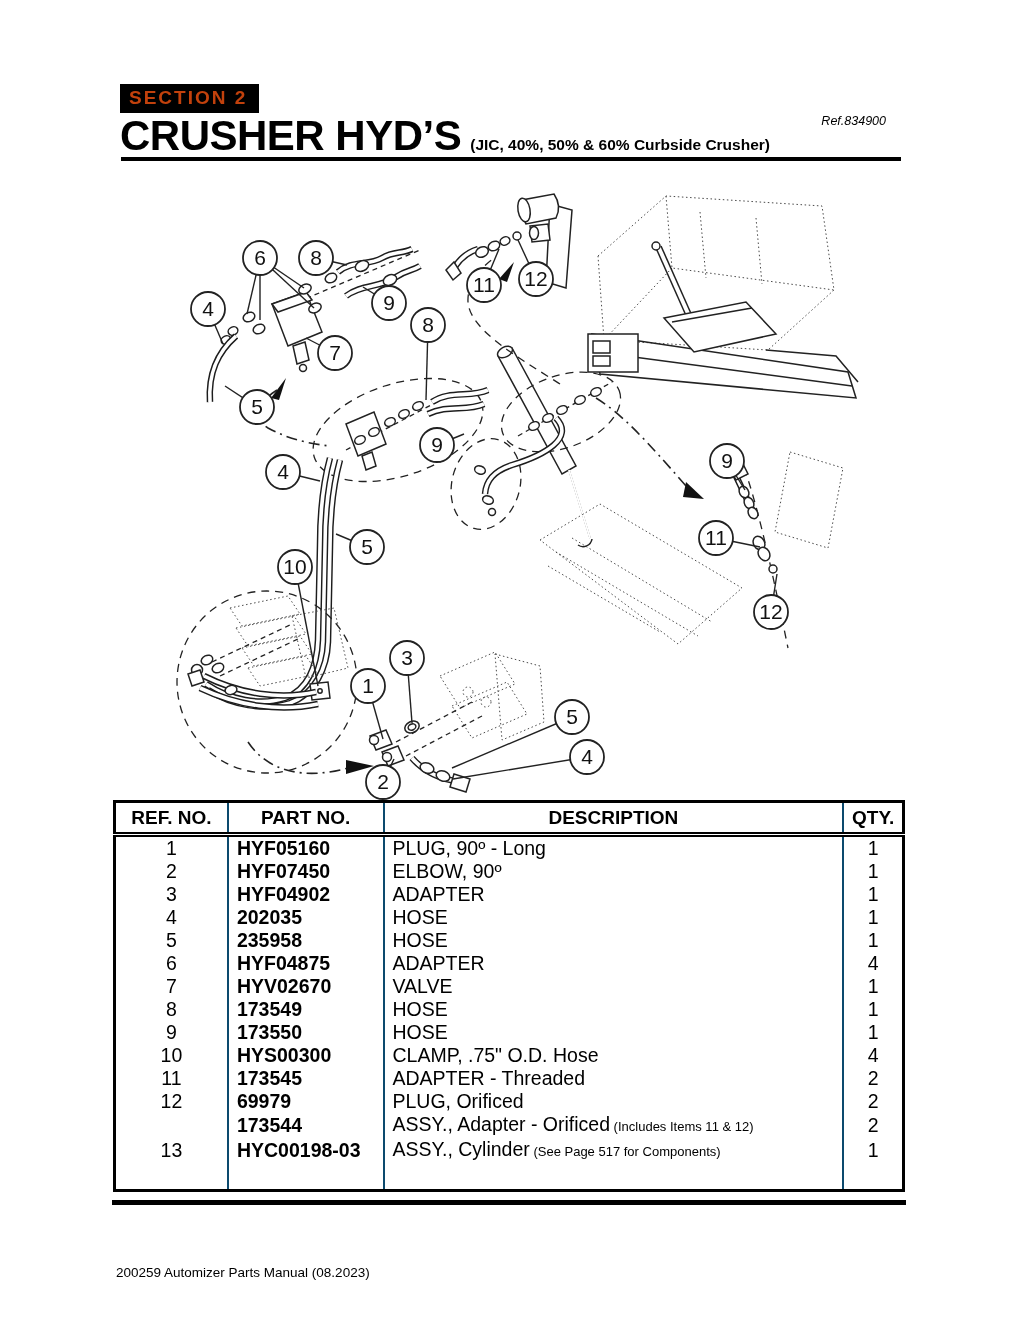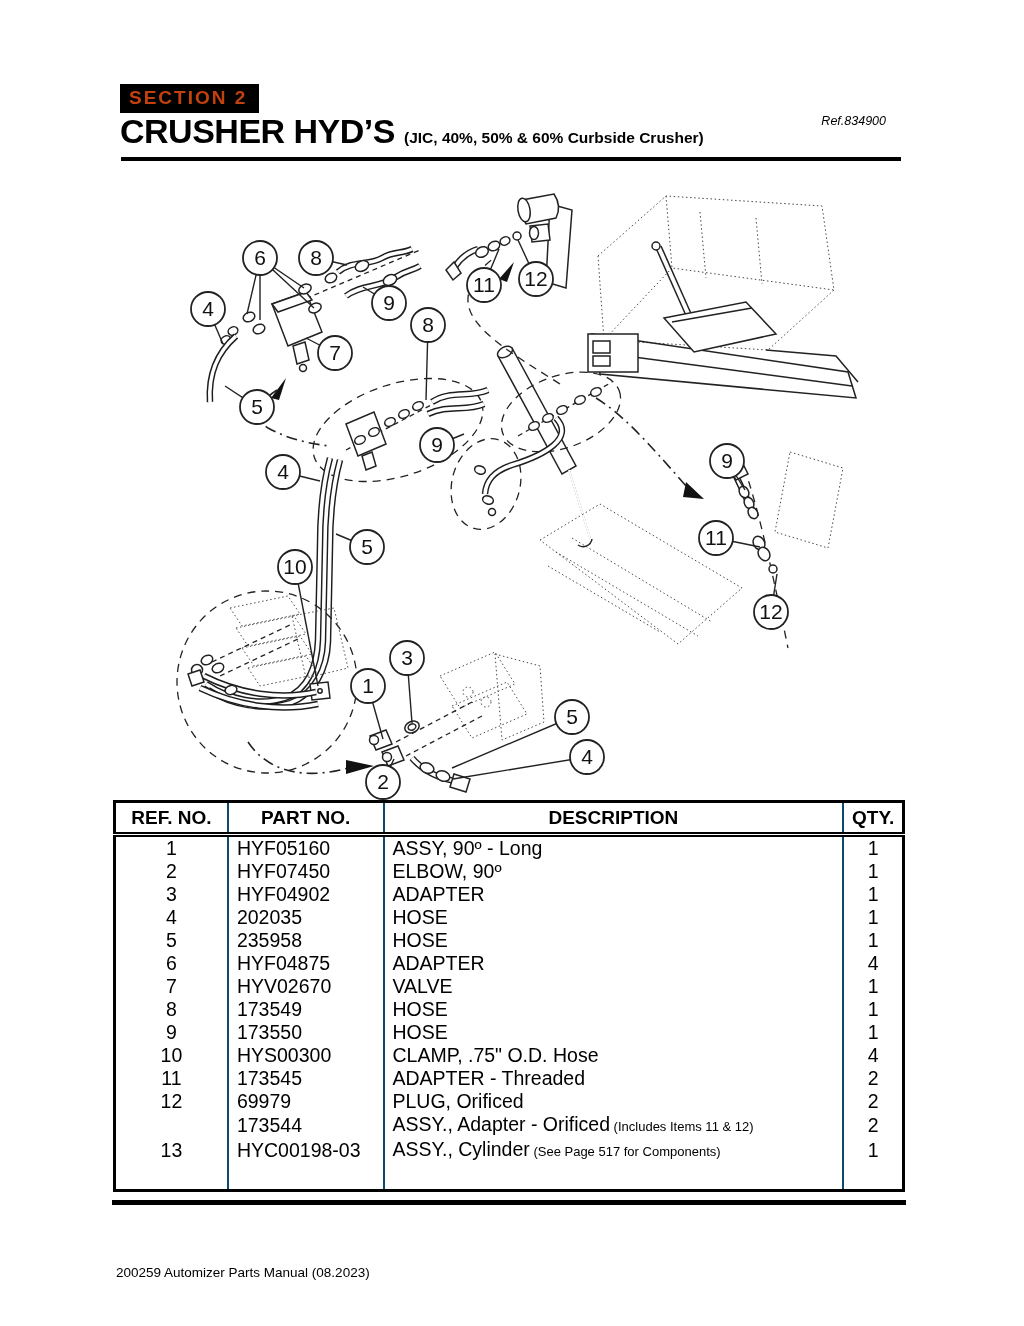--- a/index.html
+++ b/index.html
@@ -2,21 +2,21 @@
 <html><head>
 <meta charset="utf-8">
 <style>
   html,body{margin:0;padding:0;background:#e8e8e8;}
   .page{position:relative;width:1024px;height:1326px;background:#ffffff;margin:0 auto;
         font-family:"Liberation Sans",sans-serif;color:#000;overflow:hidden;}
   
   .section-badge{position:absolute;left:120px;top:84px;background:#000;color:#c2410c;
         font-weight:bold;font-size:19px;padding:3px 12px 4px 9px;letter-spacing:2px;}
   .title-line{position:absolute;left:120px;top:112px;display:flex;align-items:baseline;gap:9px;white-space:nowrap;}
-  .main-title{font-size:34px;font-weight:bold;letter-spacing:-0.5px;}
+  .main-title{font-size:42px;font-weight:bold;letter-spacing:-0.5px;}
   .sub-title{font-size:15.5px;font-weight:bold;}
   .ref-label{position:absolute;right:138px;top:114px;font-style:italic;font-size:12.5px;}
   .top-rule{position:absolute;left:121px;top:157px;width:780px;height:4px;background:#000;}
   
   svg.diagram{position:absolute;left:0;top:0;width:1024px;height:1326px;}
   .ln{fill:none;stroke:#222;stroke-width:1.5;}
   .part{fill:#fff;stroke:#222;stroke-width:1.5;}
   .tube-o{fill:none;stroke:#1d1d1d;stroke-width:6.5;}
   .tube-i{fill:none;stroke:#fff;stroke-width:3.6;}
   .dot{fill:none;stroke:#4a4a4a;stroke-width:1;stroke-dasharray:1.5 2.6;}
@@ -27,21 +27,21 @@
   .callout-text{font-family:"Liberation Sans",sans-serif;font-size:21px;fill:#111;}
   .leader{stroke:#222;stroke-width:1.4;fill:none;}
   
   table.parts{position:absolute;left:113px;top:800px;width:792px;border-collapse:collapse;
         table-layout:fixed;border:3px solid #000;}
   table.parts th{font-size:19px;font-weight:bold;text-align:center;padding:4px 2px 3px 2px;
         border-bottom:5px double #000;}
   table.parts th+th, table.parts td+td{border-left:2px solid #0c4a6e;}
   table.parts td{font-size:19.5px;padding:0 8px;height:23px;line-height:23px;white-space:nowrap;overflow:hidden;}
   td.c-ref{text-align:center;}
-  td.c-part{text-align:left;padding-left:14px;}
+  td.c-part{text-align:left;padding-left:14px;font-weight:bold;}
   td.c-desc{text-align:left;padding-left:10px;}
   td.c-qty{text-align:center;}
   .desc-note{font-size:13px;}
   tr.spacer-row td{height:26px;}
   
   .bottom-bar{position:absolute;left:112px;top:1200px;width:794px;height:5px;background:#000;}
   .footer-left{position:absolute;left:116px;top:1265px;font-size:13.5px;}
   .footer-page{position:absolute;left:498px;top:1325px;font-size:13.5px;}
 </style>
 </head>
@@ -355,21 +355,21 @@
         <th>REF. NO.</th>
         <th>PART NO.</th>
         <th>DESCRIPTION</th>
         <th>QTY.</th>
       </tr>
     </thead>
     <tbody id="parts-body">
         <tr>
           <td class="c-ref">1</td>
           <td class="c-part">HYF05160</td>
-          <td class="c-desc">ASSY, 90º - Long</td>
+          <td class="c-desc">PLUG, 90º - Long</td>
           <td class="c-qty">1</td>
         </tr>
         <tr>
           <td class="c-ref">2</td>
           <td class="c-part">HYF07450</td>
           <td class="c-desc">ELBOW, 90º</td>
           <td class="c-qty">1</td>
         </tr>
         <tr>
           <td class="c-ref">3</td>

